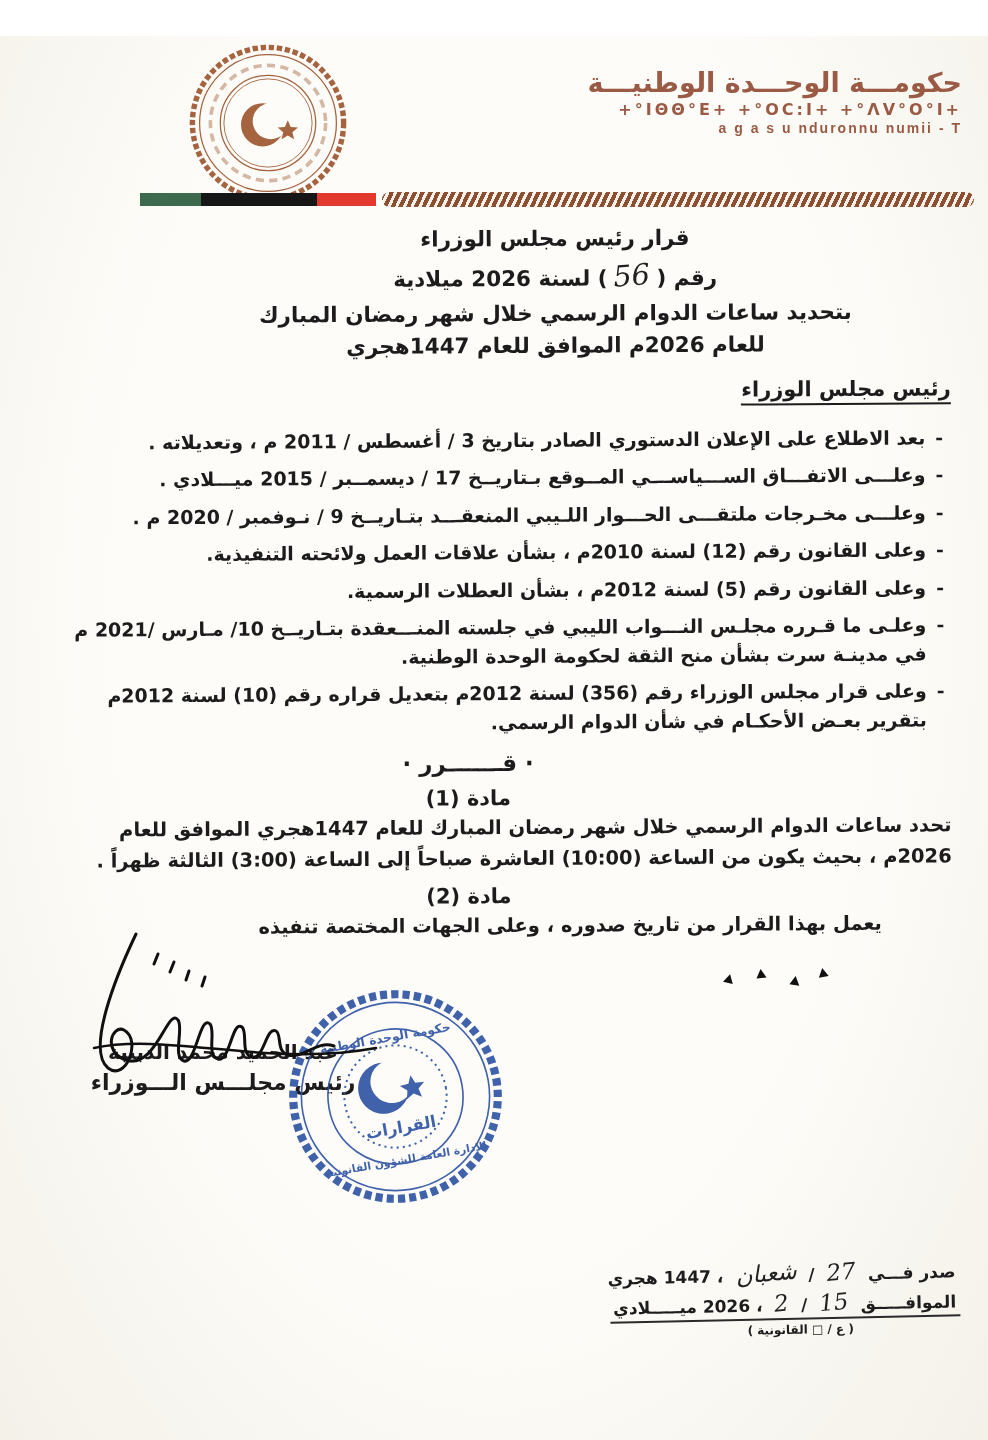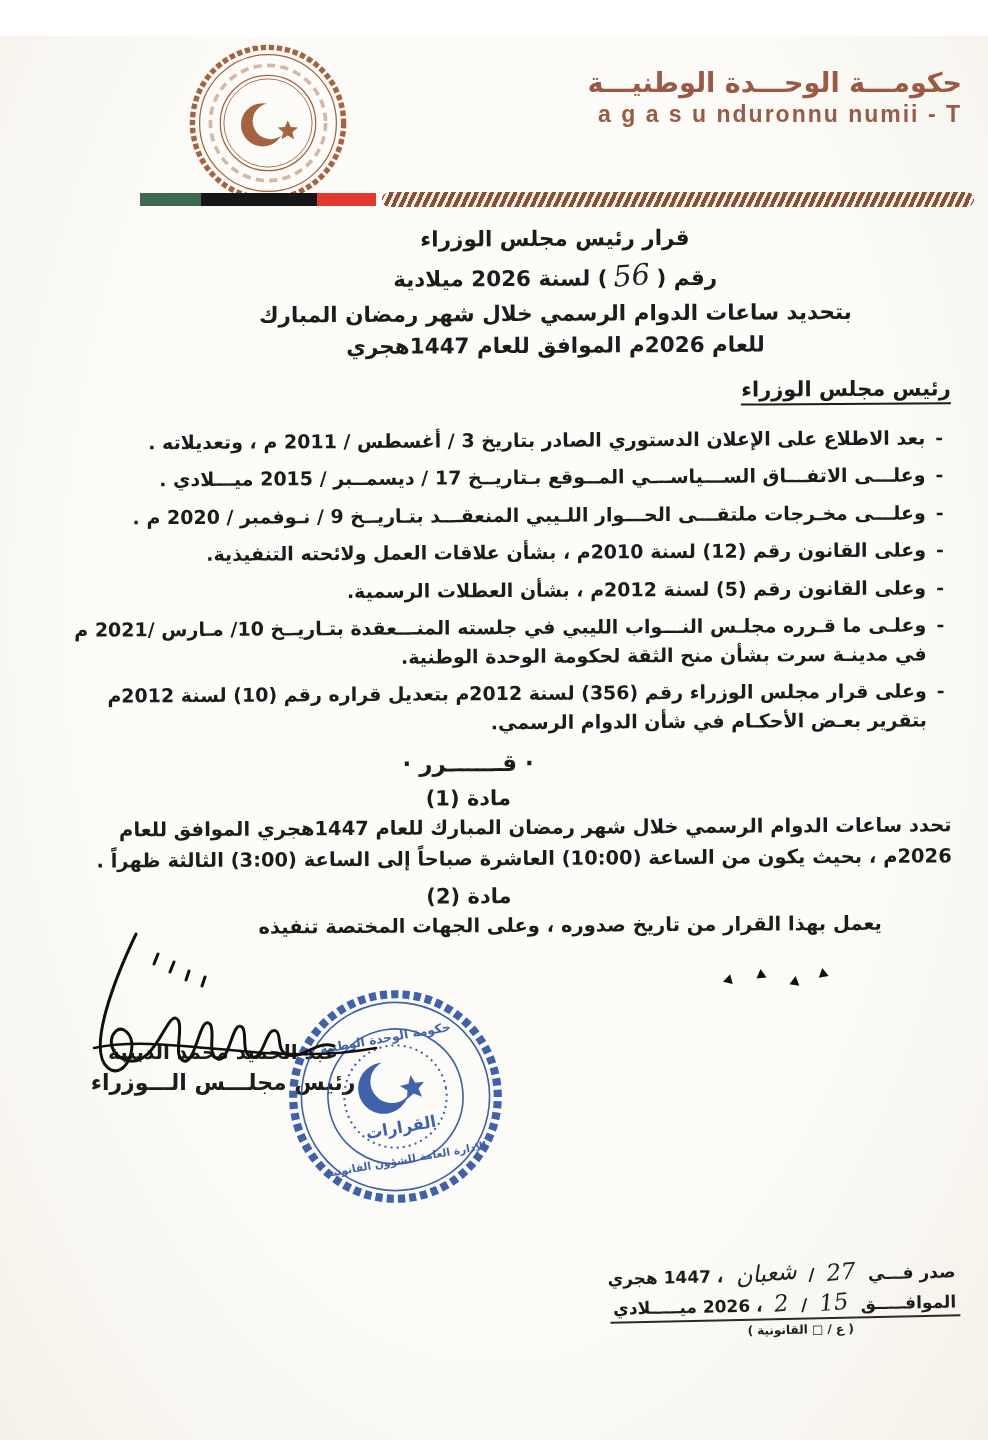--- a/index.html
+++ b/index.html
@@ -14,21 +14,21 @@
   }
 
   
   .seal{position:absolute;left:182px;top:6px;width:172px;height:162px;}
   .header-text{
     position:absolute;top:30px;right:26px;width:420px;
     text-align:right;color:#9a5a44;line-height:1.25;
   }
   .header-text .ar{font-size:27px;font-weight:700;direction:rtl;}
   .header-text .tif{font-size:16px;font-weight:700;letter-spacing:3px;direction:ltr;font-family:"DejaVu Sans",sans-serif;}
-  .header-text .translit{font-size:23px;font-weight:700;letter-spacing:2px;direction:ltr;font-family:"Liberation Sans",sans-serif;}
+  .header-text .translit{font-size:14px;font-weight:700;letter-spacing:2px;direction:ltr;font-family:"Liberation Sans",sans-serif;}
   .header-text .en{font-size:19px;font-weight:700;direction:ltr;font-family:"Liberation Sans",sans-serif;}
 
   .divider{position:absolute;top:156px;left:140px;right:14px;height:15px;display:flex;}
   .flag{width:236px;height:13px;margin-top:1px;
     background:linear-gradient(to right,#3d6a4e 0 26%,#161616 26% 75%,#e2382e 75% 100%);}
   .chain{flex:1;height:15px;margin-left:6px;border-radius:8px;
     background:repeating-linear-gradient(115deg,#8d4f31 0 4px,#f8f2ea 4px 7px);}
 
   
   .doc-main{
@@ -91,20 +91,21 @@
       <circle cx="90" cy="90" r="53" stroke-width="1.4"></circle>
       <circle cx="90" cy="90" r="49" stroke-width="1"></circle>
     </g>
     <circle cx="84" cy="92" r="24" fill="#a5633f"></circle>
     <circle cx="93" cy="88" r="20" fill="#fdfcf8"></circle>
     <path d="M112 87 l3.2 7.4 8 .6 -6.1 5.2 1.9 7.8 -7 -4.2 -7 4.2 1.9 -7.8 -6.1 -5.2 8 -.6 z" fill="#a5633f"></path>
   </svg>
 
   <div class="header-text">
     <div class="ar">حكومـــة الوحـــدة الوطنيـــة</div>
+    <div class="tif">+°IΘΘ°Ε+ +°OC:I+ +°ΛV°O°I+</div>
     <div class="translit">a g a s u nduronnu numii - T</div>
   </div>
 
   <div class="divider">
     <div class="flag"></div>
     <div class="chain"></div>
   </div>
 
   <div class="doc-main">
 

